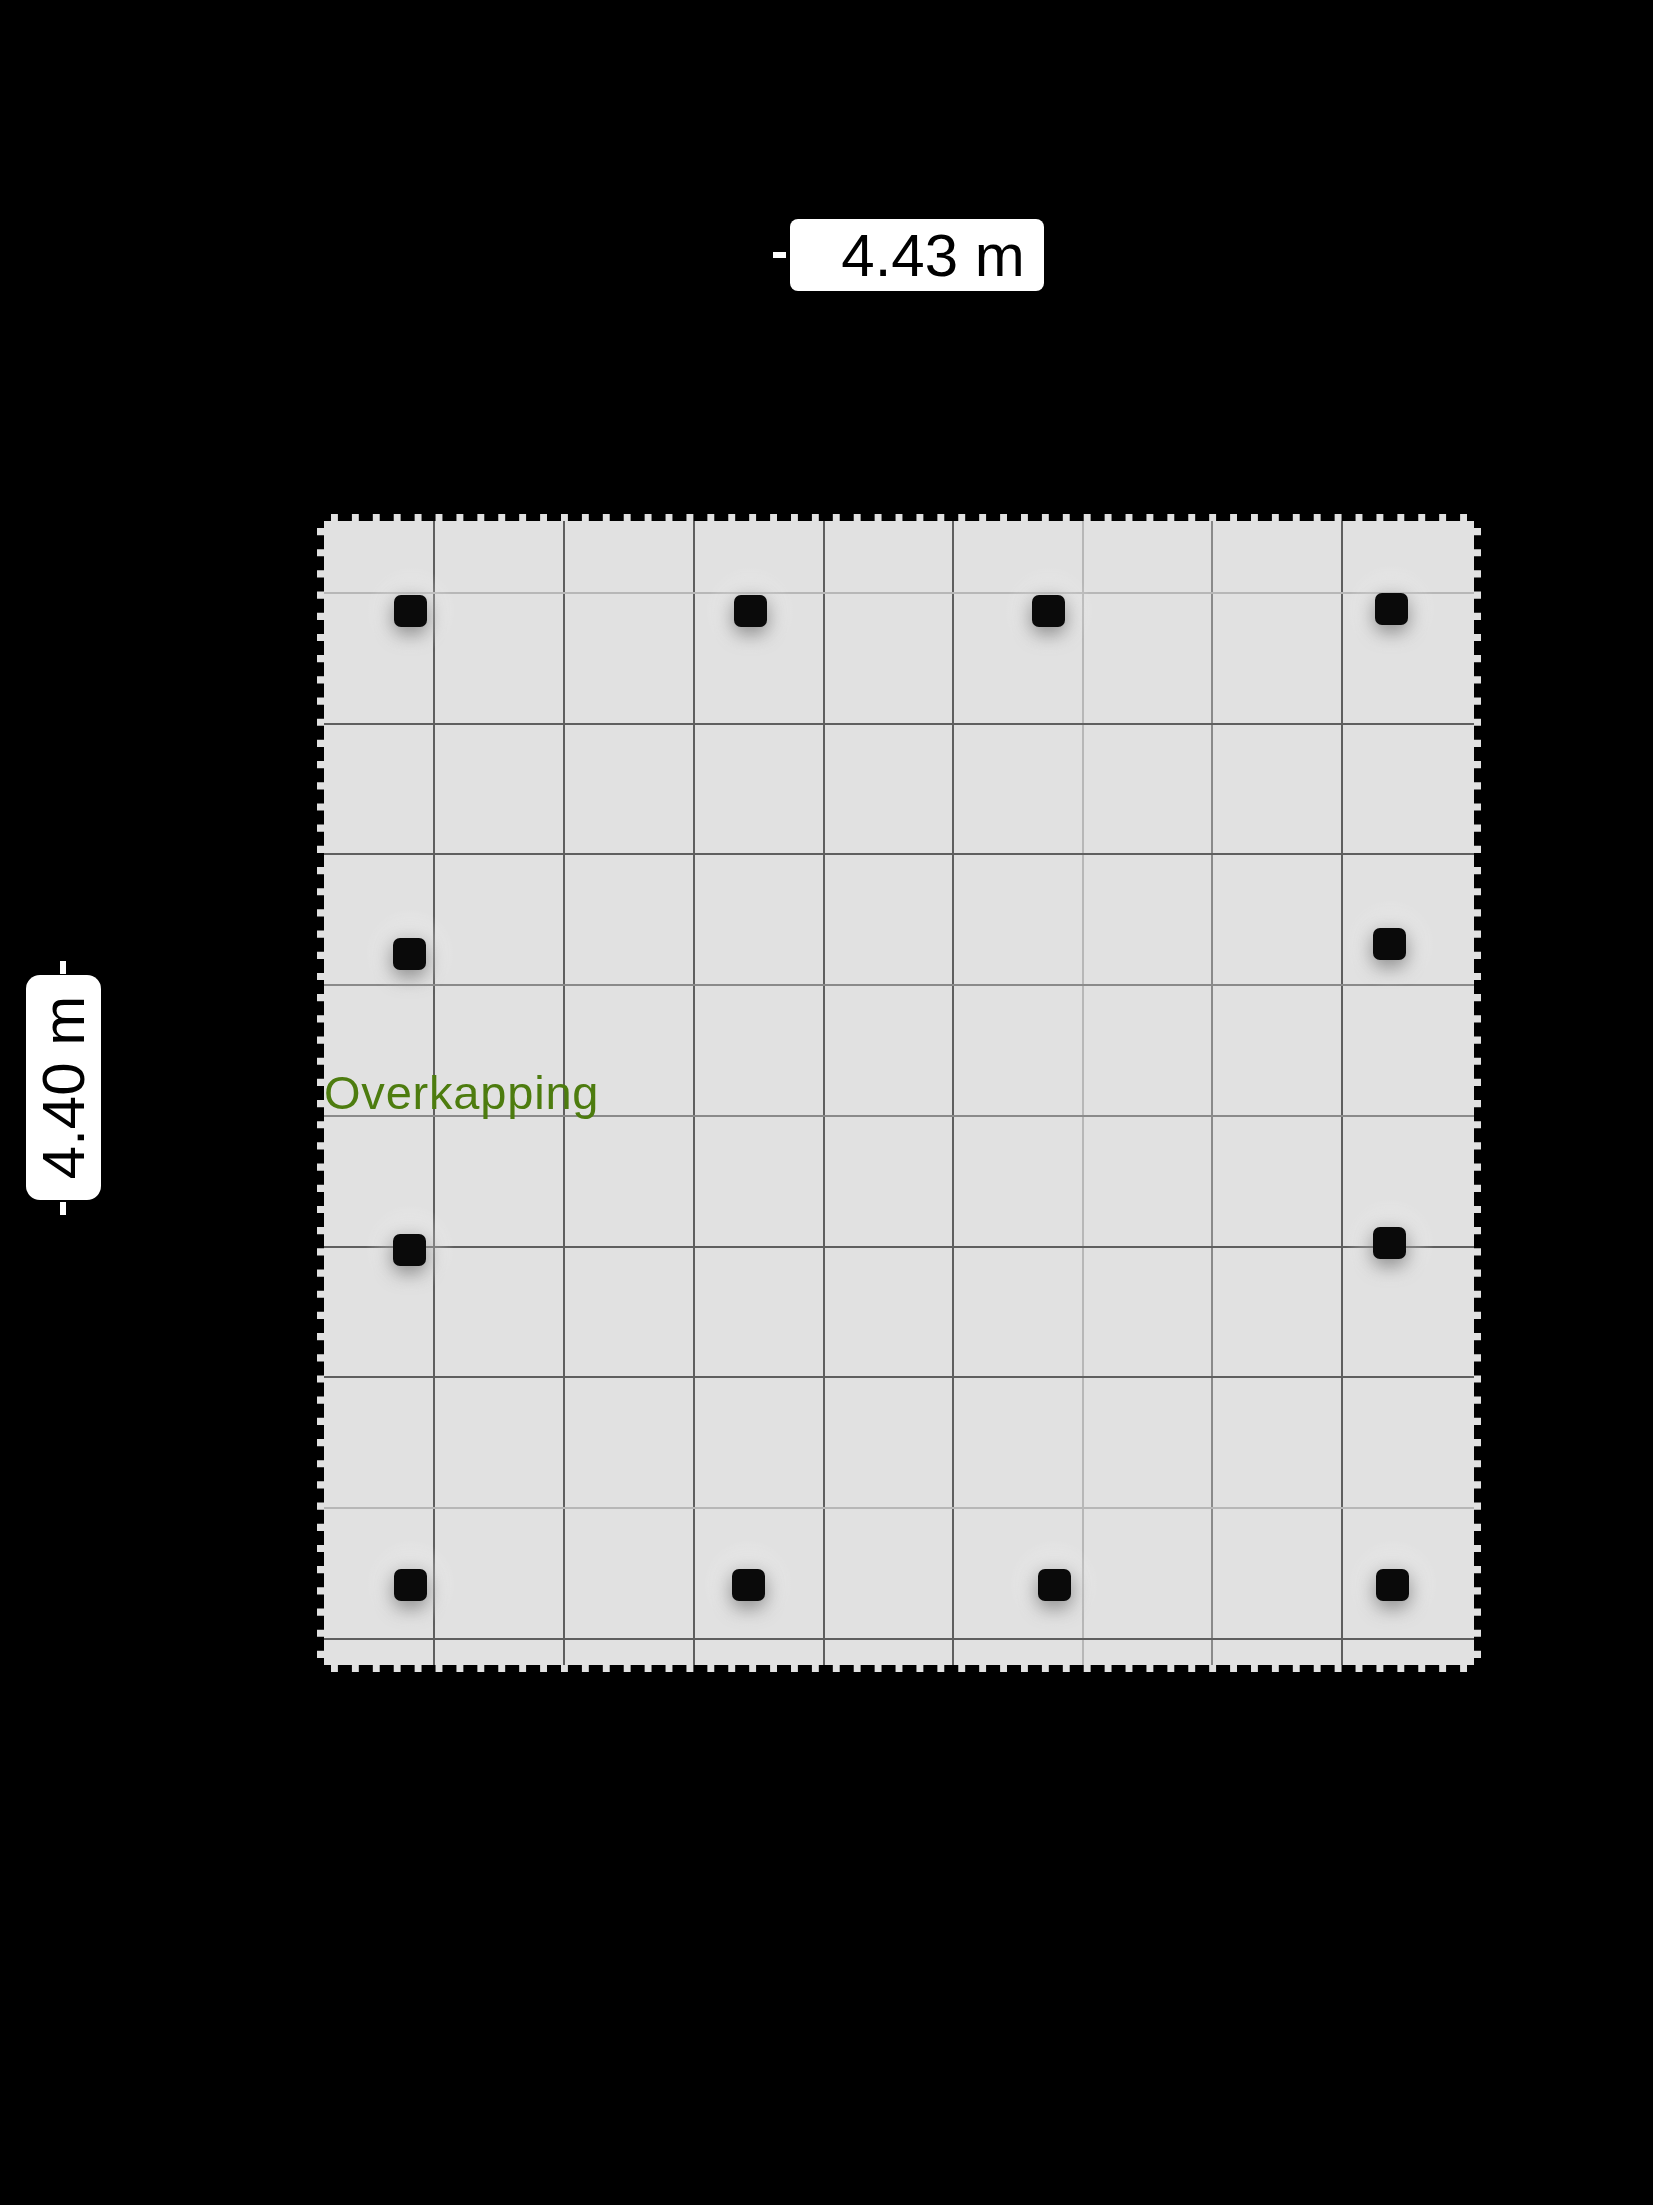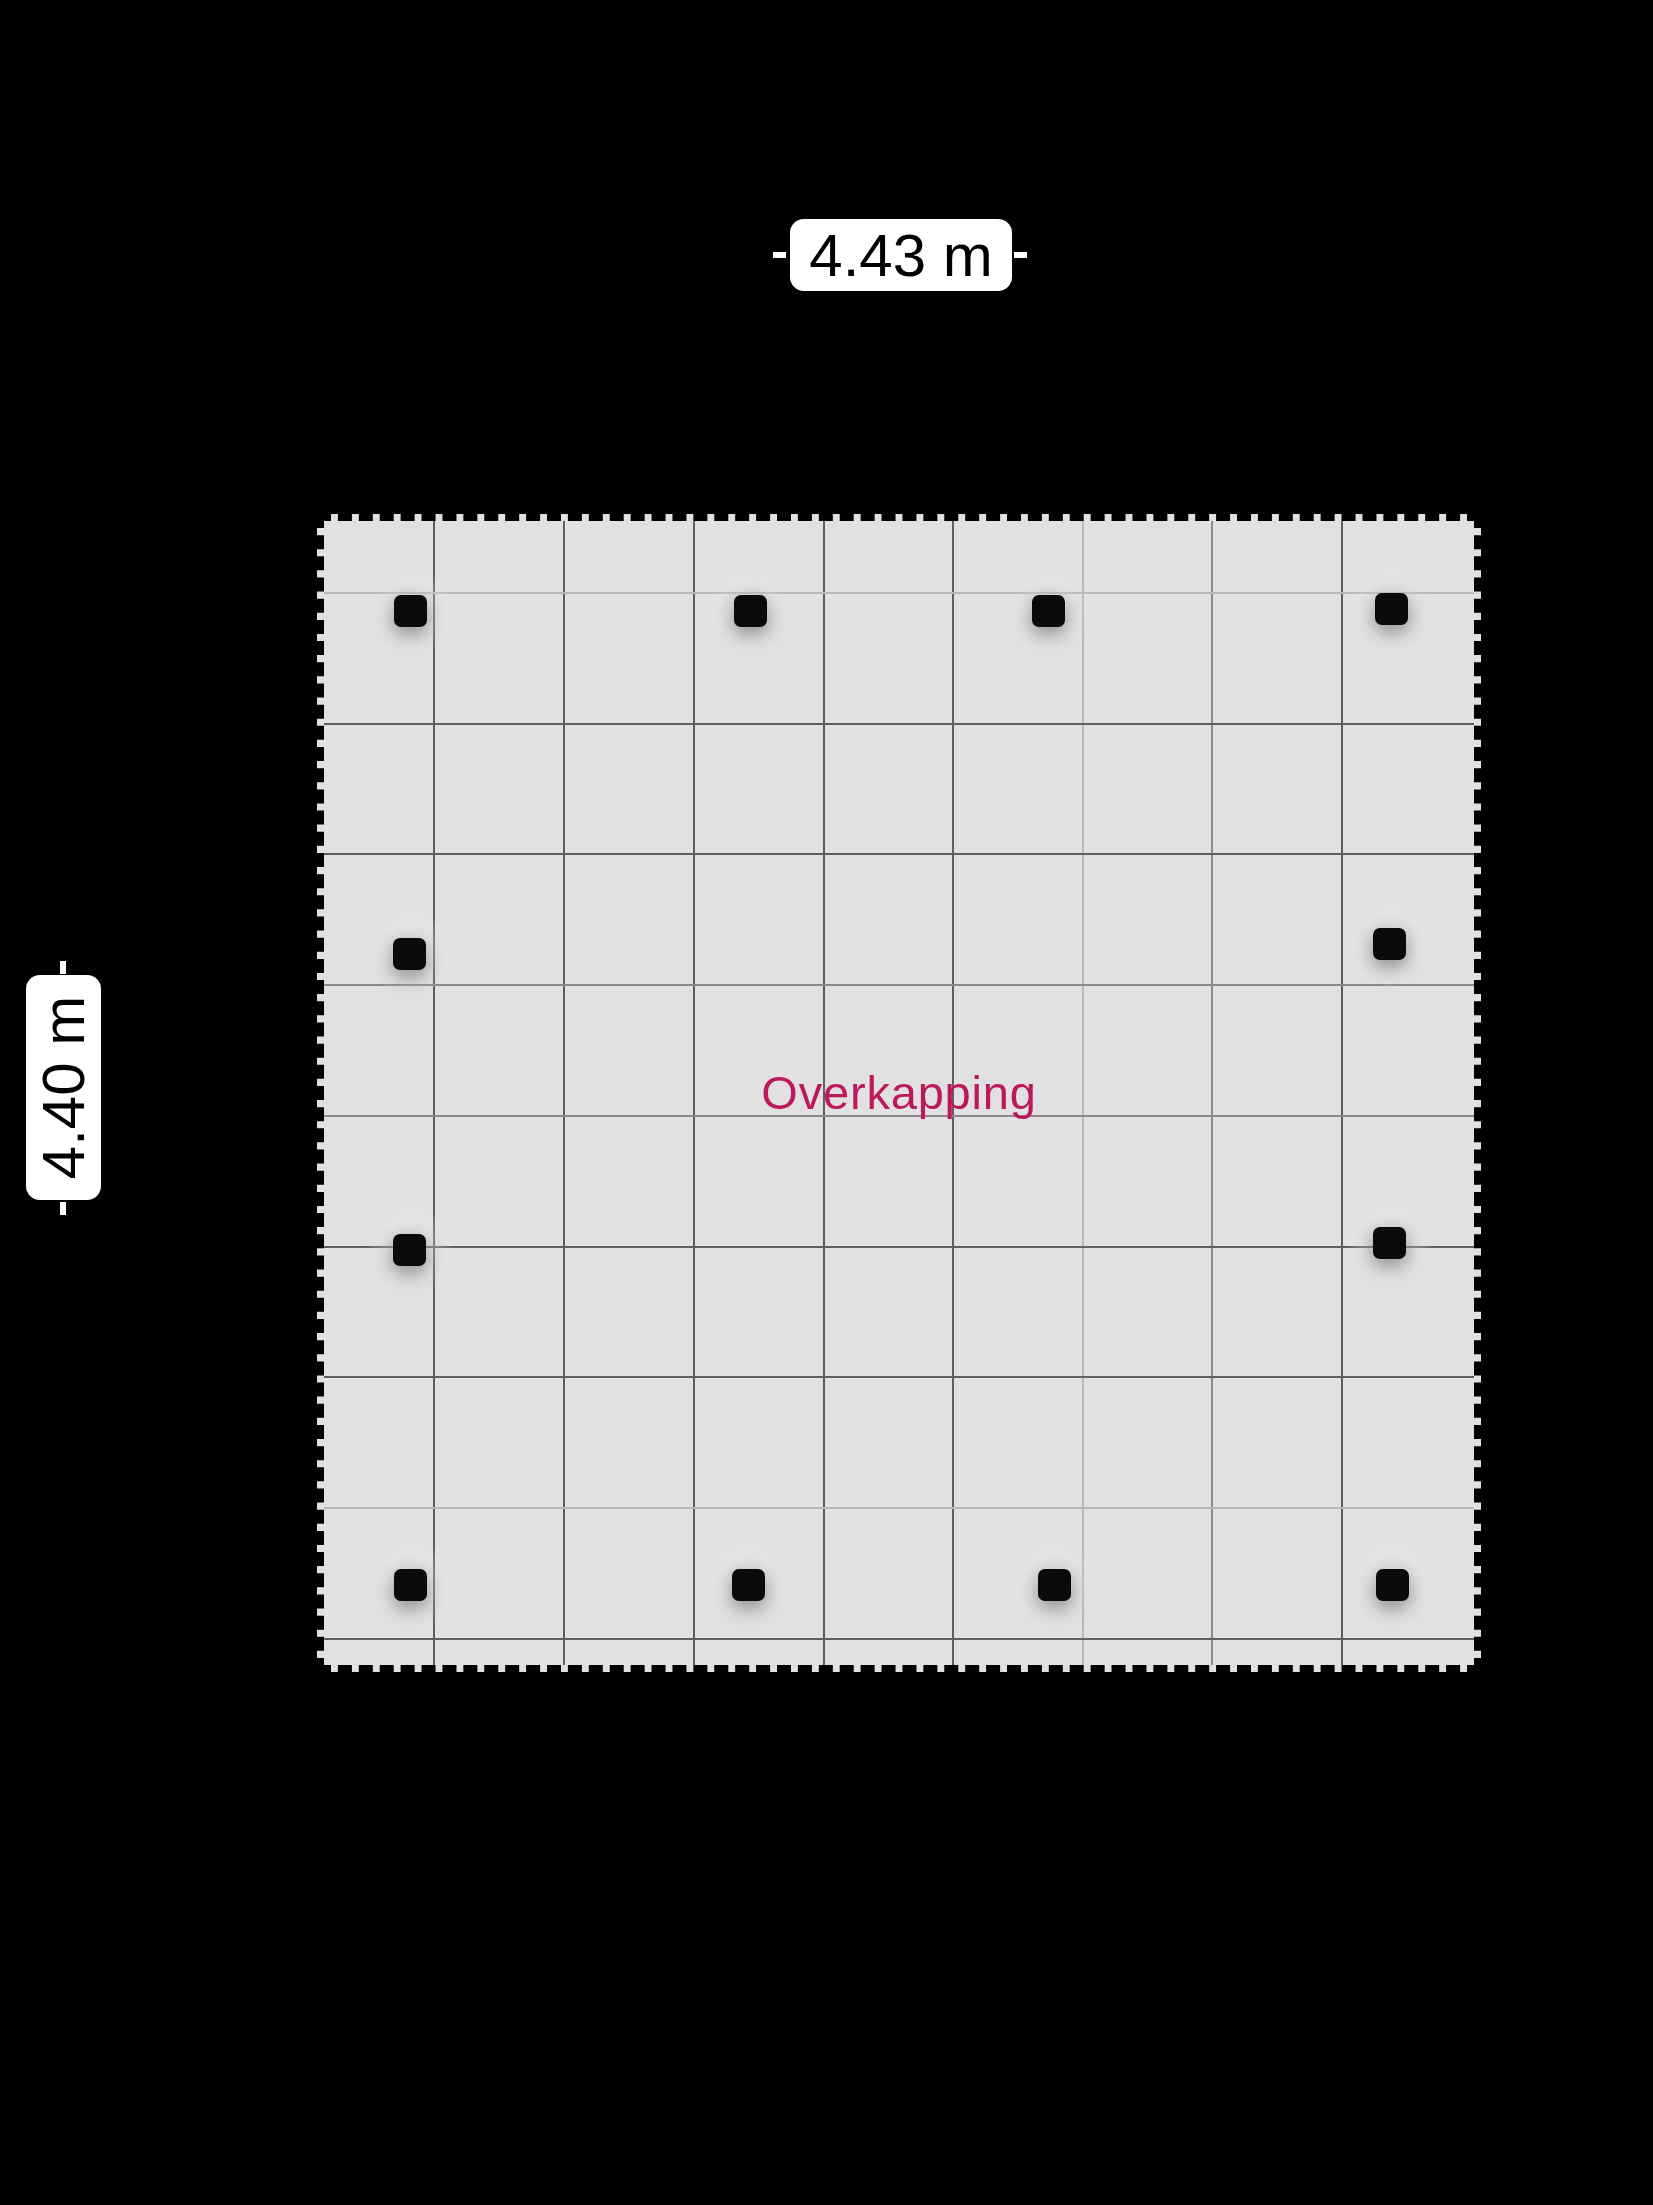--- a/index.html
+++ b/index.html
@@ -32,34 +32,33 @@
     background:radial-gradient(closest-side, rgba(255,255,255,0.55), rgba(255,255,255,0.25) 45%, rgba(255,255,255,0) 75%);
   }
   .post{
     position:absolute;border-radius:7px;
     background:var(--post,#0a0a0a);
     box-shadow:0 7.9px 19px rgba(0,0,0,0.35), 0 0 27px rgba(0,0,0,0.16);
   }
 
   .room-label{
     position:absolute;left:0;right:0;top:547px;
-    text-align:center;
     font-size:47px;line-height:50px;
     letter-spacing:0.8px;
-    color:#be185d;
+    color:#4d7c0f;
     z-index:5;
   }
 
   
   .dim-pill{
     position:absolute;background:var(--label-bg,#fff);color:var(--ink,#000);
     display:flex;align-items:center;justify-content:center;
     font-size:60px;white-space:nowrap;
   }
-  .dim-top{left:790px;top:219px;width:222px;height:72px;border-radius:14px;}
+  .dim-top{left:790px;top:219px;width:222px;height:72px;border-radius:8px;padding-left:32px;}
   .dim-left{left:26px;top:975px;width:75px;height:225px;border-radius:14px;}
   .dim-left .rot{transform:rotate(-90deg);white-space:nowrap;}
   .tick{position:absolute;background:var(--label-bg,#fff);}
   .tick.t1{left:773px;top:252px;width:12.6px;height:6.3px;}
   .tick.t2{left:1014px;top:252px;width:12.6px;height:6.3px;}
   .tick.t3{left:60px;top:961px;width:6.3px;height:12.6px;}
   .tick.t4{left:60px;top:1202px;width:6.3px;height:12.6px;}
 </style>
 </head>
 <body style="--bg: #000000; --fill: #e1e1e1; --border: #000000; --post: #0a0a0a; --gl-dark: #5f5f5f; --gl-mid: #8a8a8a; --gl-light: #b7b7b7; --label-bg: #ffffff; --ink: #000000;">

